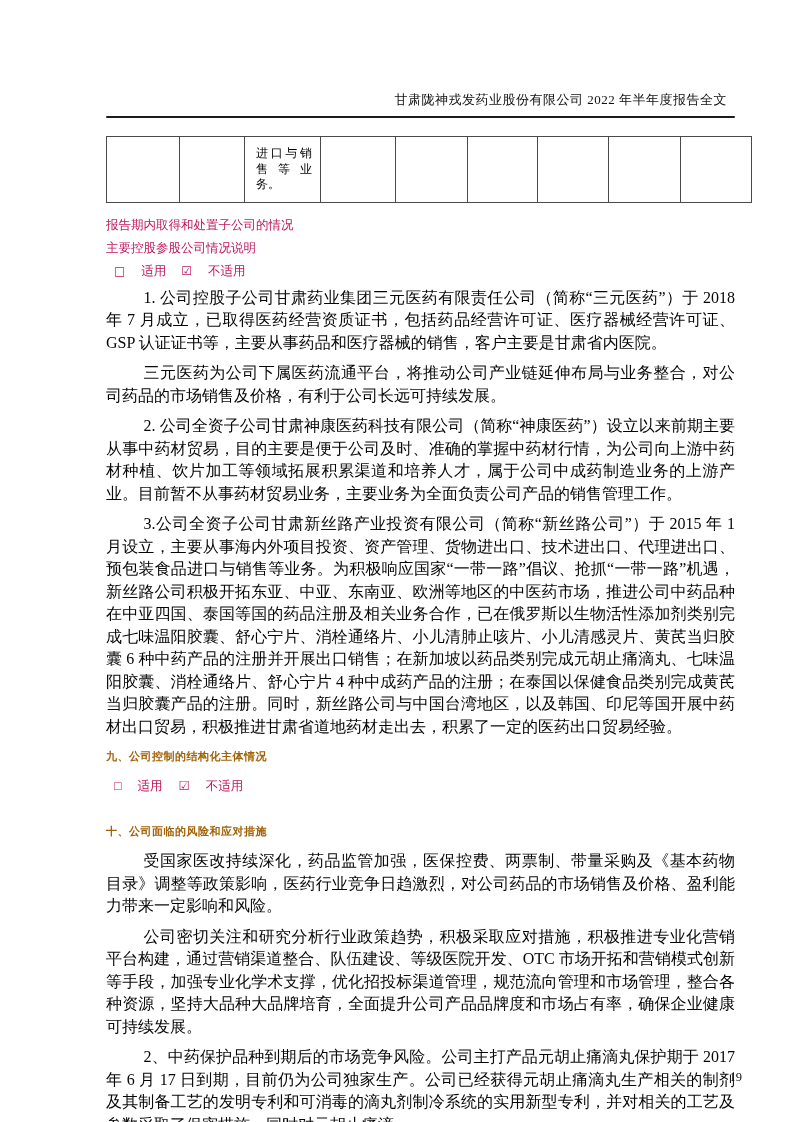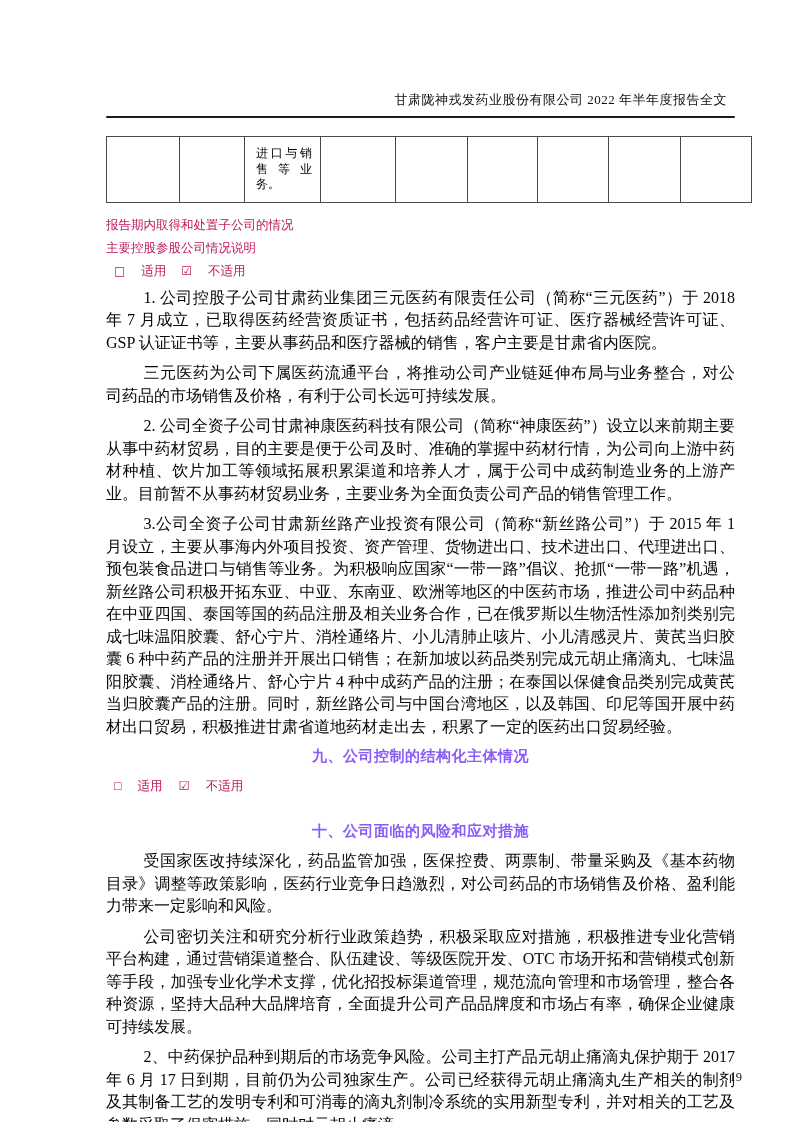--- a/index.html
+++ b/index.html
@@ -64,25 +64,24 @@
     text-align: justify;
     text-justify: inter-ideograph;
     text-indent: 2.35em;
     margin-top: 5px;
     color: #060606;
   }
   .para.first { margin-top: 9px; }
   .sec-heading {
     font-family: "Liberation Sans", "DejaVu Sans", sans-serif;
     font-weight: 700;
-    font-size: 15px;
+    font-size: 11px;
     line-height: 20px;
     letter-spacing: 0.5px;
-    color: #8b5cf6;
-    text-align: center;
+    color: #a16207;
   }
   .h-nine { margin-top: 4px; }
   .check-line-2 { margin-top: 13px; }
   .h-ten { margin-top: 28px; }
   .risk-title { margin-top: 26px; }
   .p-risk-1 { margin-top: 9px; }
   .p-risk-2 { margin-top: 7px; }
   .p-risk-3 { margin-top: 8px; }
   .page-number {
     position: absolute;

